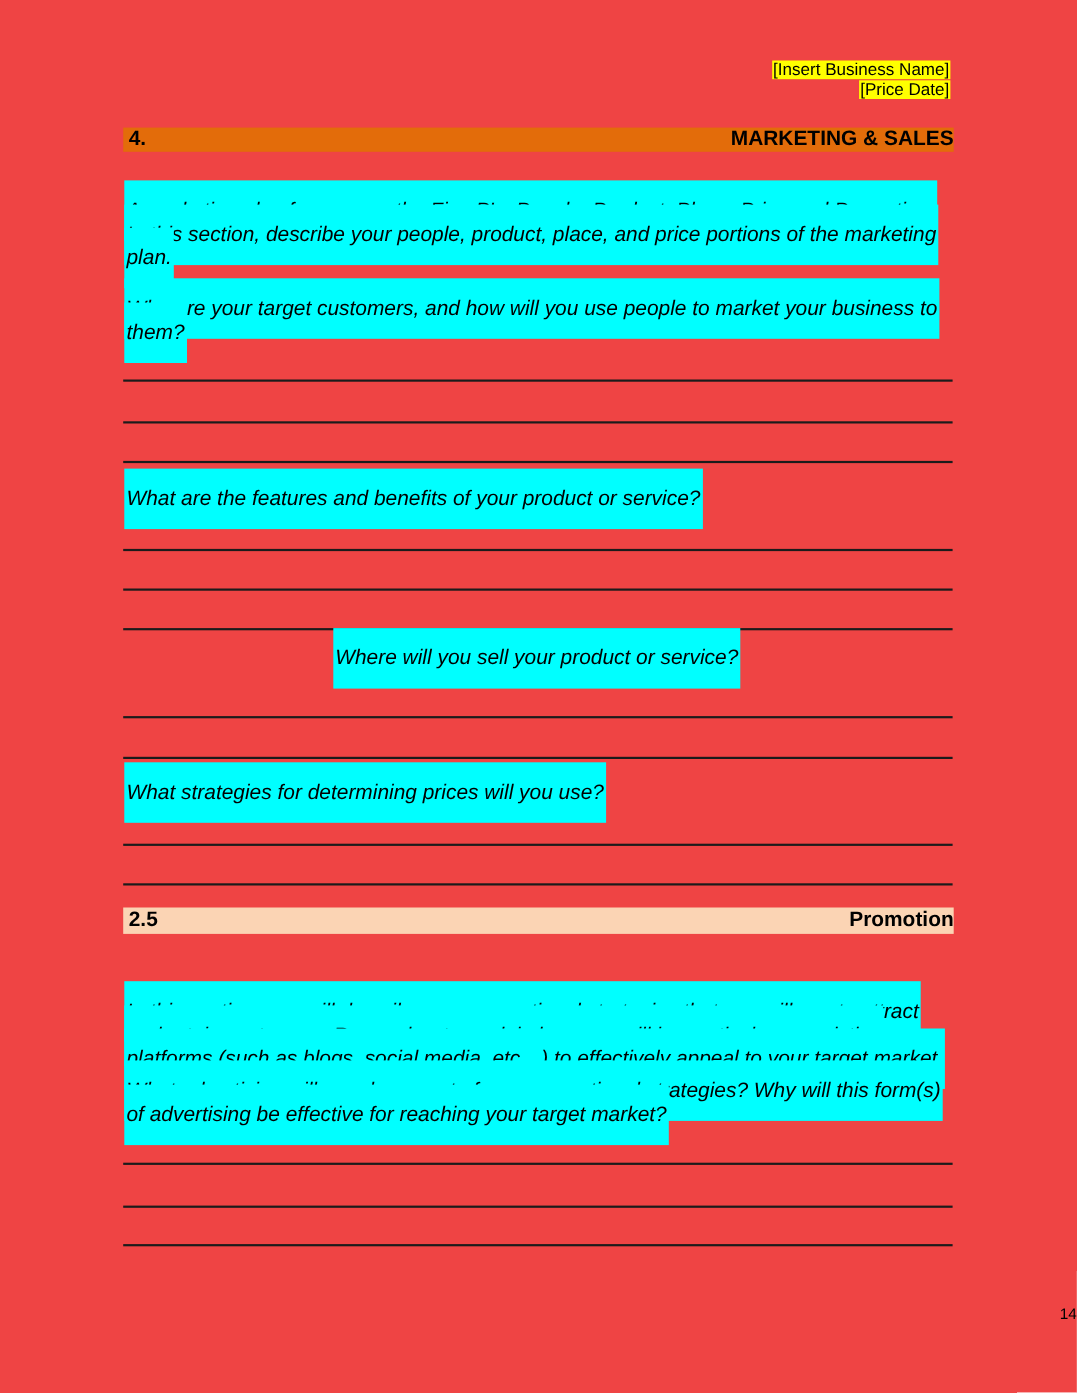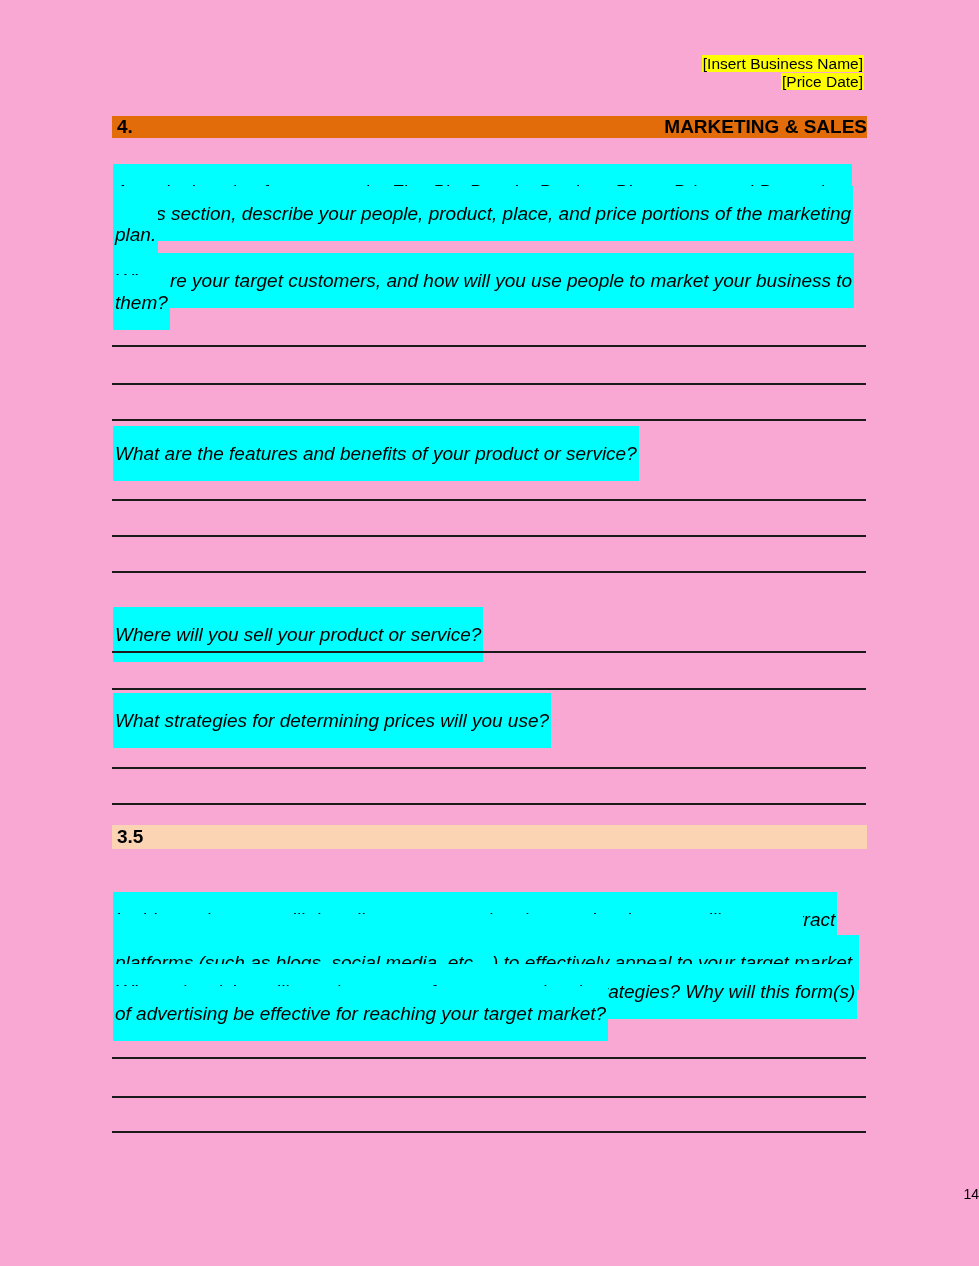--- a/index.html
+++ b/index.html
@@ -4,21 +4,21 @@
 <style>
   html, body {
     margin: 0;
     padding: 0;
     background: #ffffff;
   }
   .page {
     position: relative;
     width: 979px;
     height: 1266px;
-    background: #f9a8d4;
+    background: #ef4444;
     overflow: hidden;
     font-family: "Liberation Sans", sans-serif;
     color: #000000;
   }
 
   
   .doc-header {
     position: absolute;
     top: 55px;
     right: 115px;
@@ -64,21 +64,21 @@
   }
   .hl-cyan {
     background: #00FFFF;
     padding: 17px 2px;
     -webkit-box-decoration-break: clone;
     box-decoration-break: clone;
   }
   .p-intro41 { top: 181px; }
   .p-q1      { top: 270px; }
   .p-q2      { top: 443px; }
-  .p-q3      { top: 624px; }
+  .p-q3      { top: 588px; text-align: center; }
   .p-q4      { top: 710px; }
   .p-intro42 { top: 909px; }
   .p-q5      { top: 981px; }
 
   
   .answer-line {
     position: absolute;
     left: 112px;
     width: 754px;
     height: 2px;
@@ -129,21 +129,22 @@
 
   <div class="answer-line" style="top:651px"></div>
   <div class="answer-line" style="top:688px"></div>
 
   <p class="instr p-q4"><span class="hl-cyan">What strategies for determining prices will you use?</span></p>
 
   <div class="answer-line" style="top:767px"></div>
   <div class="answer-line" style="top:803px"></div>
 
   <div class="bar bar-sub42">
-    <span class="bar-num">3.5</span>
+    <span class="bar-num">2.5</span>
+    <span class="bar-title">Promotion</span>
   </div>
 
   <p class="instr p-intro42"><span class="hl-cyan">In this section, you will describe your promotional strategies that you will use to attract and retain customers. Remember to explain how you will innovatively use existing platforms (such as blogs, social media, etc…) to effectively appeal to your target market.</span></p>
 
   <p class="instr p-q5"><span class="hl-cyan">What advertising will you do as part of your promotional strategies? Why will this form(s) of advertising be effective for reaching your target market?</span></p>
 
   <div class="answer-line" style="top:1057px"></div>
   <div class="answer-line" style="top:1096px"></div>
   <div class="answer-line" style="top:1131px"></div>
 

